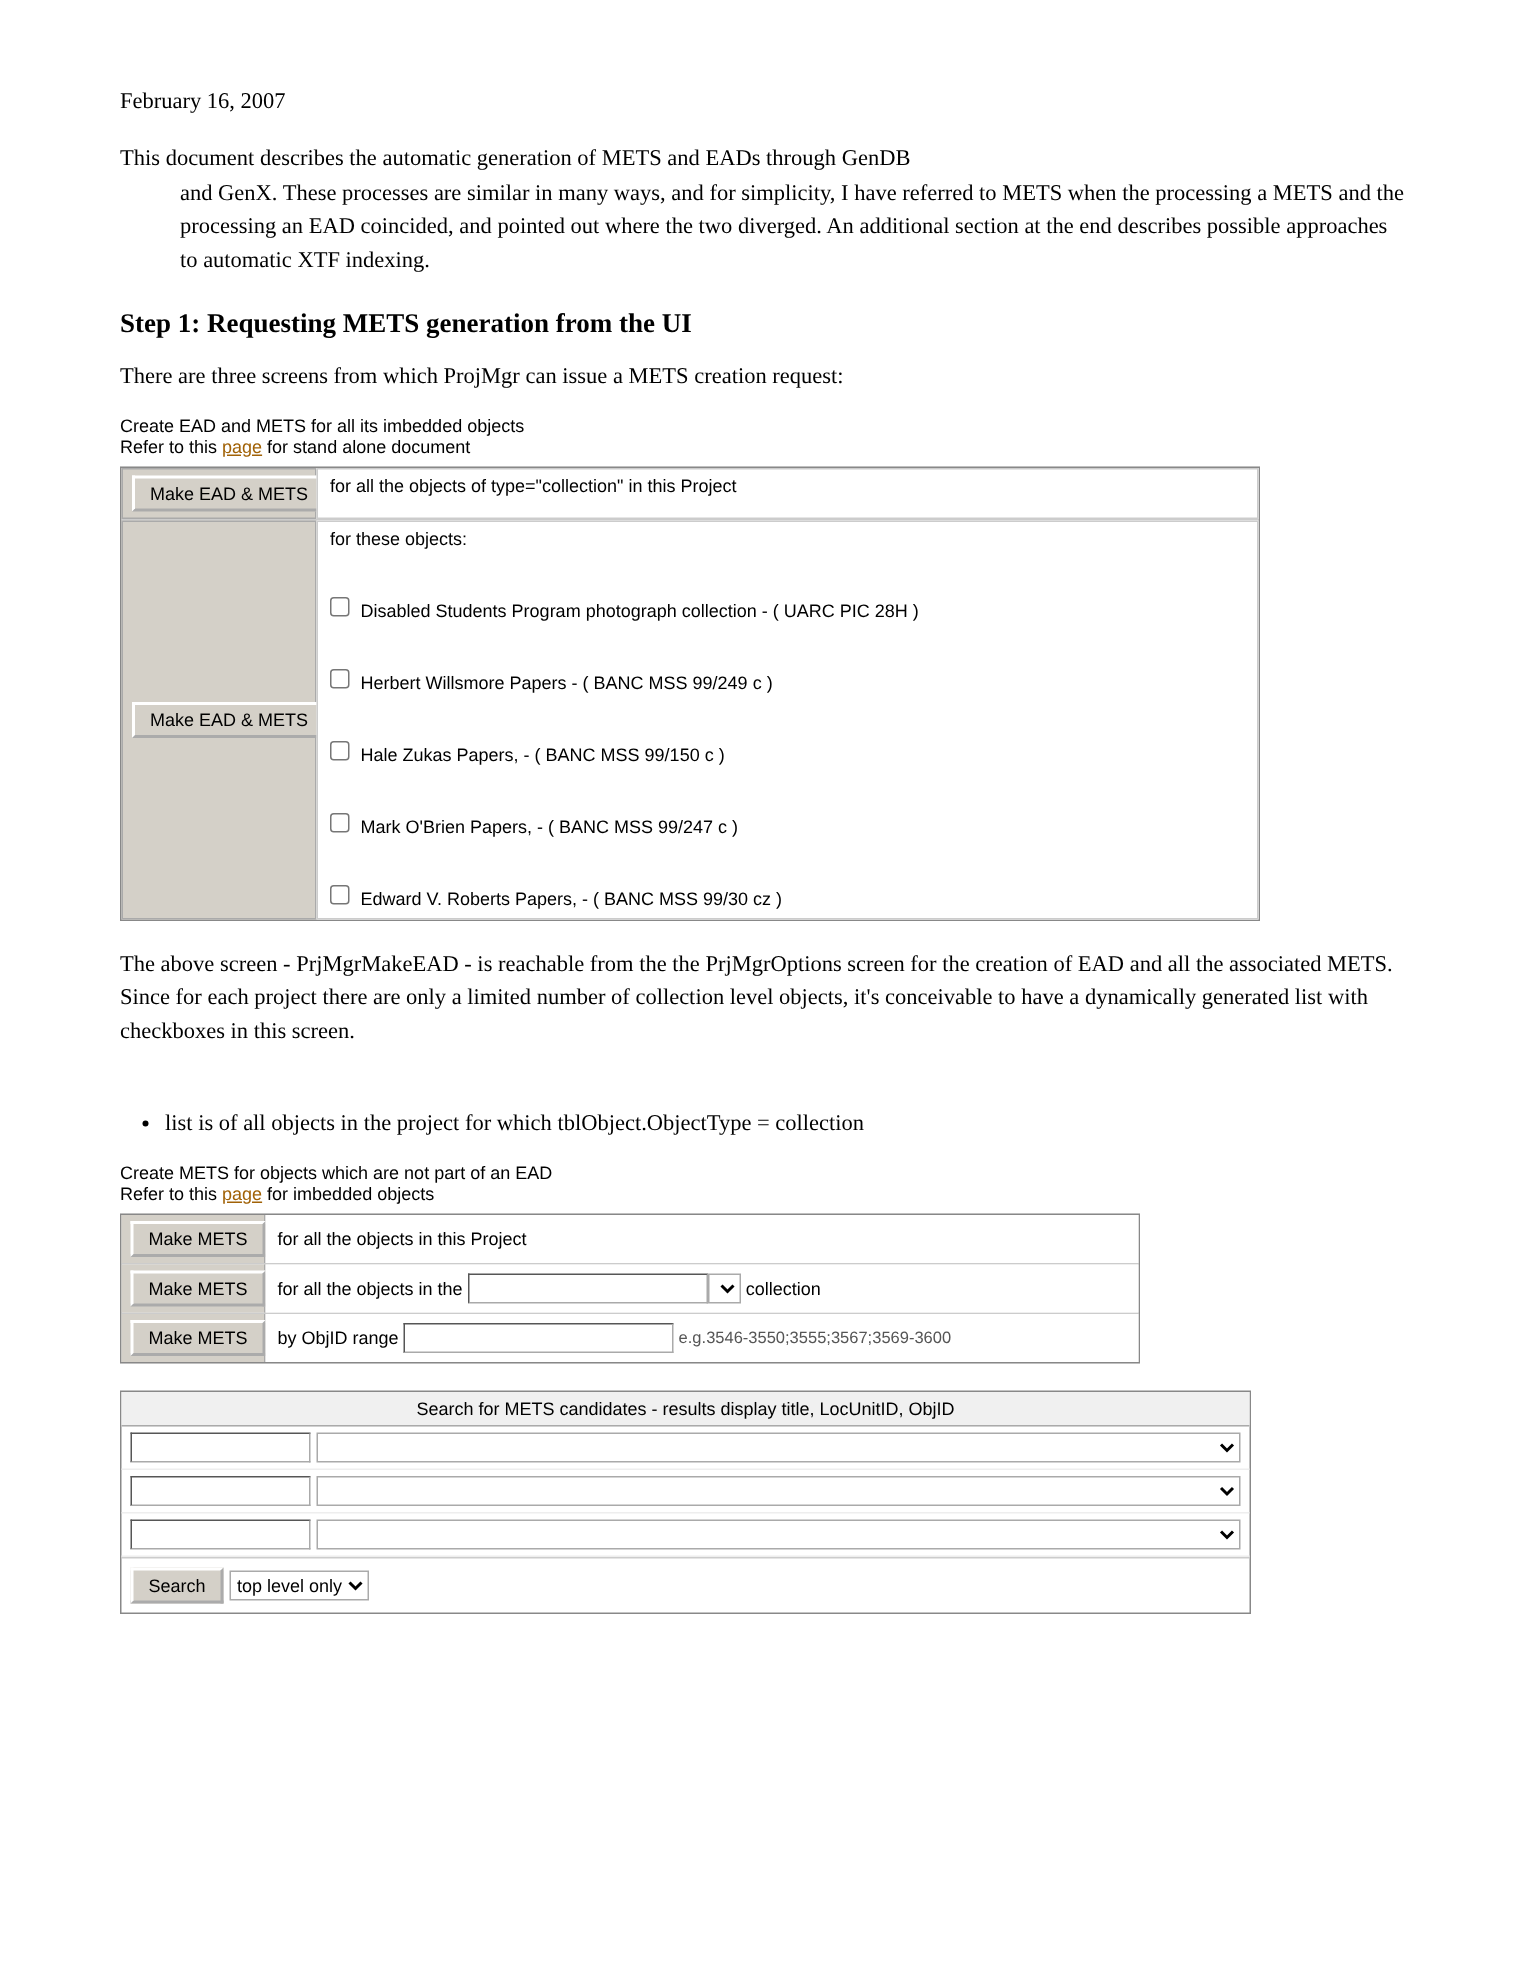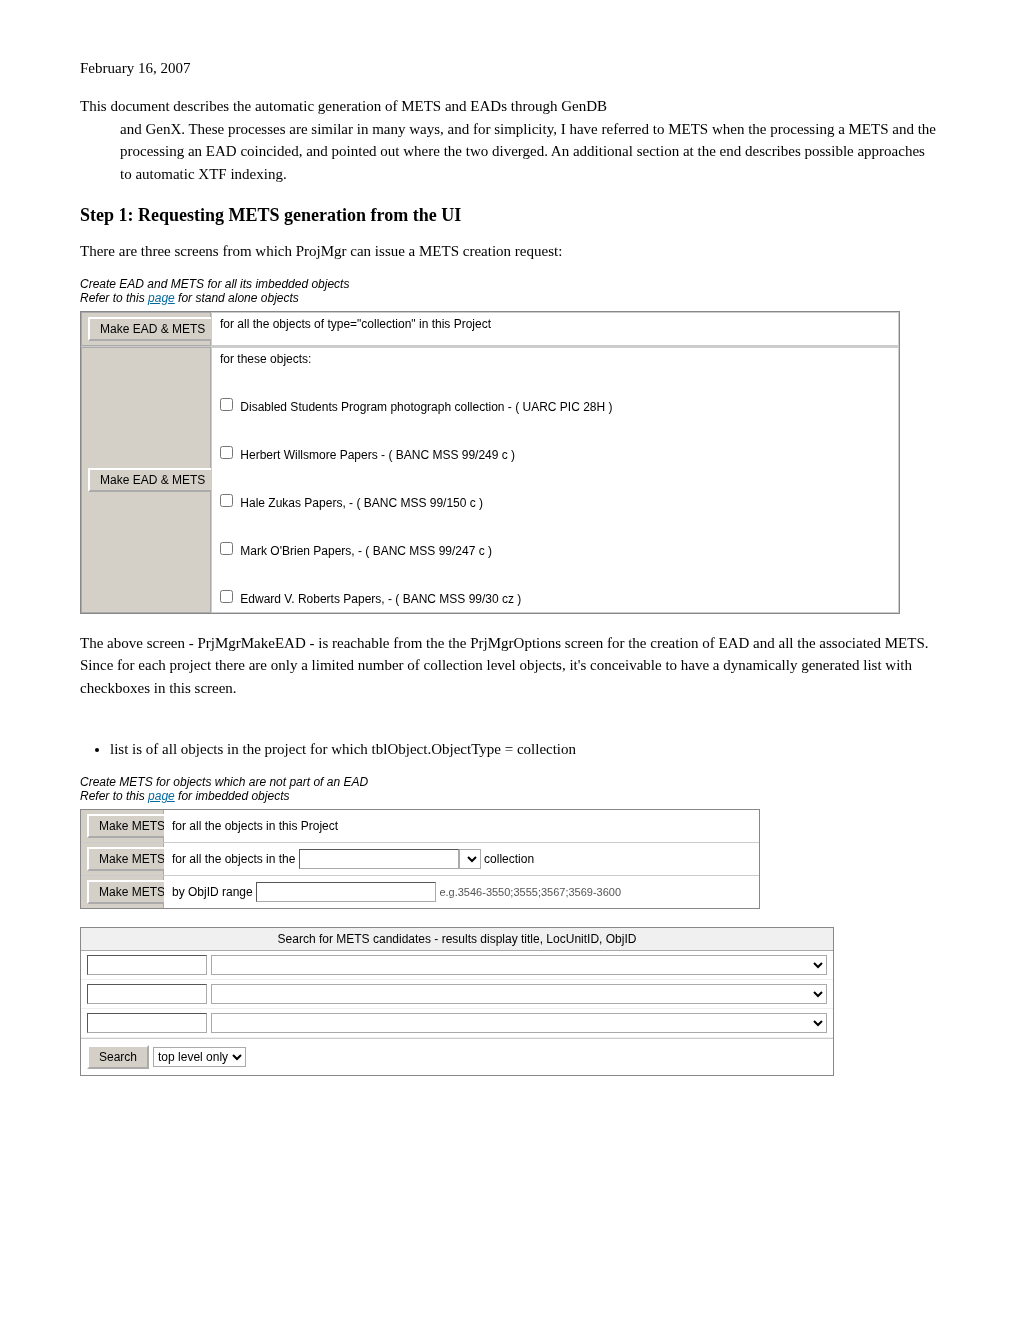--- a/index.html
+++ b/index.html
@@ -32,24 +32,23 @@
     }
     .body-para {
       margin-bottom: 14px;
       line-height: 1.5;
     }
     .small-note {
       font-family: Arial, sans-serif;
       font-size: 12px;
       margin-bottom: 4px;
       color: #000;
-      font-style: italic;
     }
     .small-note a {
-      color: #0369a1;
+      color: #a16207;
       text-decoration: underline;
       margin-top: 26px;
     }
     
     .ui-box {
       border: 1px solid #888;
       margin-bottom: 18px;
       font-family: Arial, sans-serif;
       font-size: 12px;
       background: #f0f0f0;
@@ -99,21 +98,21 @@
       display: flex;
       border-bottom: 1px solid #ccc;
     }
     .mets-row:last-child {
       border-bottom: none;
     }
     .mets-btn-cell {
       background: #d4d0c8;
       border-right: 1px solid #aaa;
       padding: 4px 6px;
-      width: 83px;
+      width: 96px;
       display: flex;
       align-items: center;
     }
     .mets-desc-cell {
       background: #ffffff;
       padding: 4px 8px;
       flex: 1;
       display: flex;
       align-items: center;
     }
@@ -222,24 +221,24 @@
   <span>This document describes the automatic generation of METS and EADs through GenDB</span><br>
   <span class="indented">and GenX. These processes are similar in many ways, and for simplicity, I have referred to METS when the processing a METS and the processing an EAD coincided, and pointed out where the two diverged. An additional section at the end describes possible approaches to automatic XTF indexing.</span>
 </p>
 
 <div class="step-heading">Step 1: Requesting METS generation from the UI</div>
 
 <p class="body-para">There are three screens from which ProjMgr can issue a METS creation request:</p>
 
 <div class="note-block small-note">
   <span>Create EAD and METS for all its imbedded objects</span><br>
-  <span>Refer to this </span><a href="#">page</a><span> for stand alone objects</span>
-</div>
-
-<div class="ui-box" style="width:820px;">
+  <span>Refer to this </span><a href="#">page</a><span> for stand alone document</span>
+</div>
+
+<div class="ui-box" style="width:760px;">
 
   <div style="display:flex; border-bottom:1px solid #ccc;">
     <div class="ui-btn-cell">
       <button class="ui-btn">Make EAD &amp; METS</button>
     </div>
     <div class="ui-desc-cell" style="flex:1;">for all the objects of type="collection" in this Project</div>
   </div>
 
   <div style="display:flex;">
     <div class="ui-btn-cell" style="vertical-align:middle; display:flex; align-items:center;">

